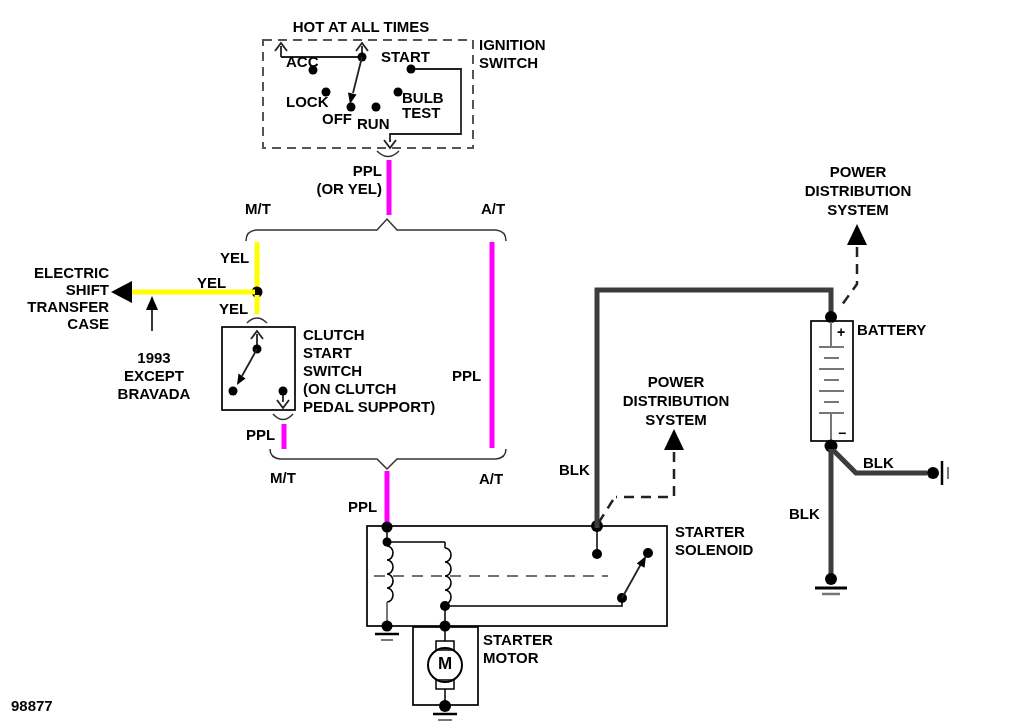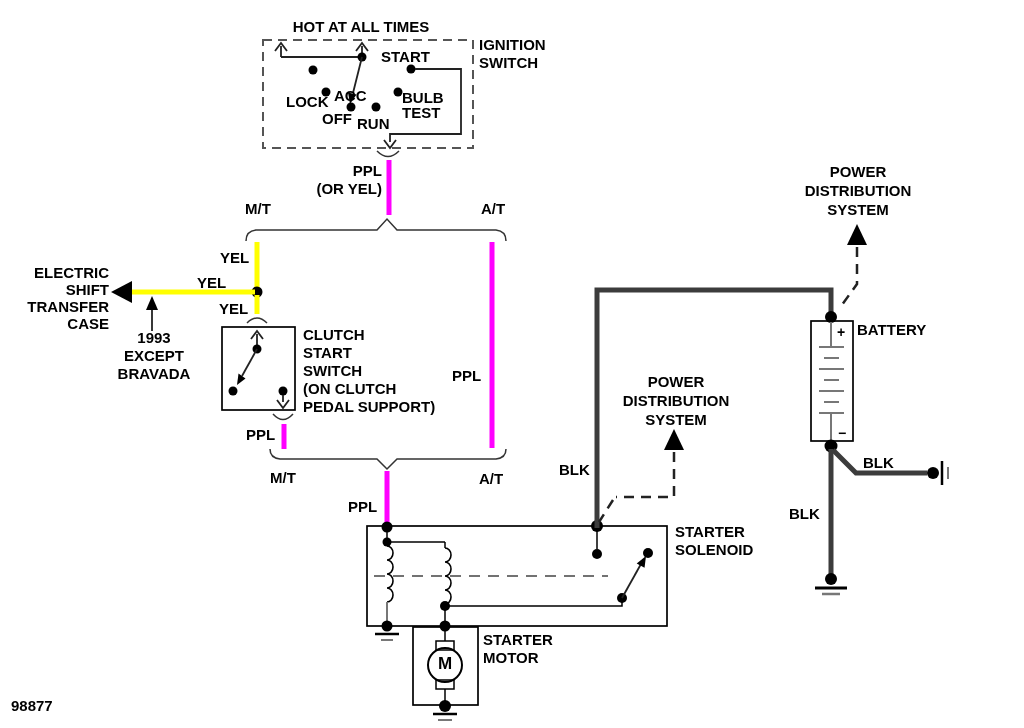--- a/index.html
+++ b/index.html
@@ -156,21 +156,21 @@
       <circle cx="445" cy="706" r="6" fill="#000"></circle>
       <line x1="433" y1="714" x2="457" y2="714" stroke="#000" stroke-width="2.5"></line>
       <line x1="438" y1="720" x2="452" y2="720" stroke="#777" stroke-width="2"></line>
     </g>
   </svg>
 
   <div class="lbl ctr" style="left:280px;top:18px;width:162px;">HOT AT ALL TIMES</div>
   <div class="lbl" style="left:479px;top:36px;">IGNITION
 SWITCH</div>
 
-  <div class="lbl" style="left:286px;top:87px;margin-left:48px;">ACC</div>
+  <div class="lbl" style="left:286px;top:53px;">ACC</div>
   <div class="lbl" style="left:286px;top:93px;text-align:center;">LOCK</div>
   <div class="lbl" style="left:322px;top:110px;">OFF</div>
   <div class="lbl" style="left:357px;top:115px;">RUN</div>
   <div class="lbl" style="left:381px;top:48px;">START</div>
   <div class="lbl tight" style="left:402px;top:90px;">BULB
 TEST</div>
 
   <div class="lbl rgt" style="left:300px;top:162px;width:82px;">PPL
 (OR YEL)</div>
 
@@ -178,21 +178,21 @@
   <div class="lbl" style="left:481px;top:200px;">A/T</div>
 
   <div class="lbl" style="left:220px;top:249px;">YEL</div>
   <div class="lbl" style="left:197px;top:274px;">YEL</div>
   <div class="lbl" style="left:219px;top:300px;">YEL</div>
 
   <div class="lbl rgt" style="left:18px;top:264px;width:91px;line-height:17px;">ELECTRIC
 SHIFT
 TRANSFER
 CASE</div>
-  <div class="lbl ctr" style="left:112px;top:329px;width:84px;">1993
+  <div class="lbl ctr" style="left:112px;top:349px;width:84px;">1993
 EXCEPT
 BRAVADA</div>
 
   <div class="lbl" style="left:303px;top:326px;">CLUTCH
 START
 SWITCH
 (ON CLUTCH
 PEDAL SUPPORT)</div>
 
   <div class="lbl" style="left:246px;top:426px;">PPL</div>

